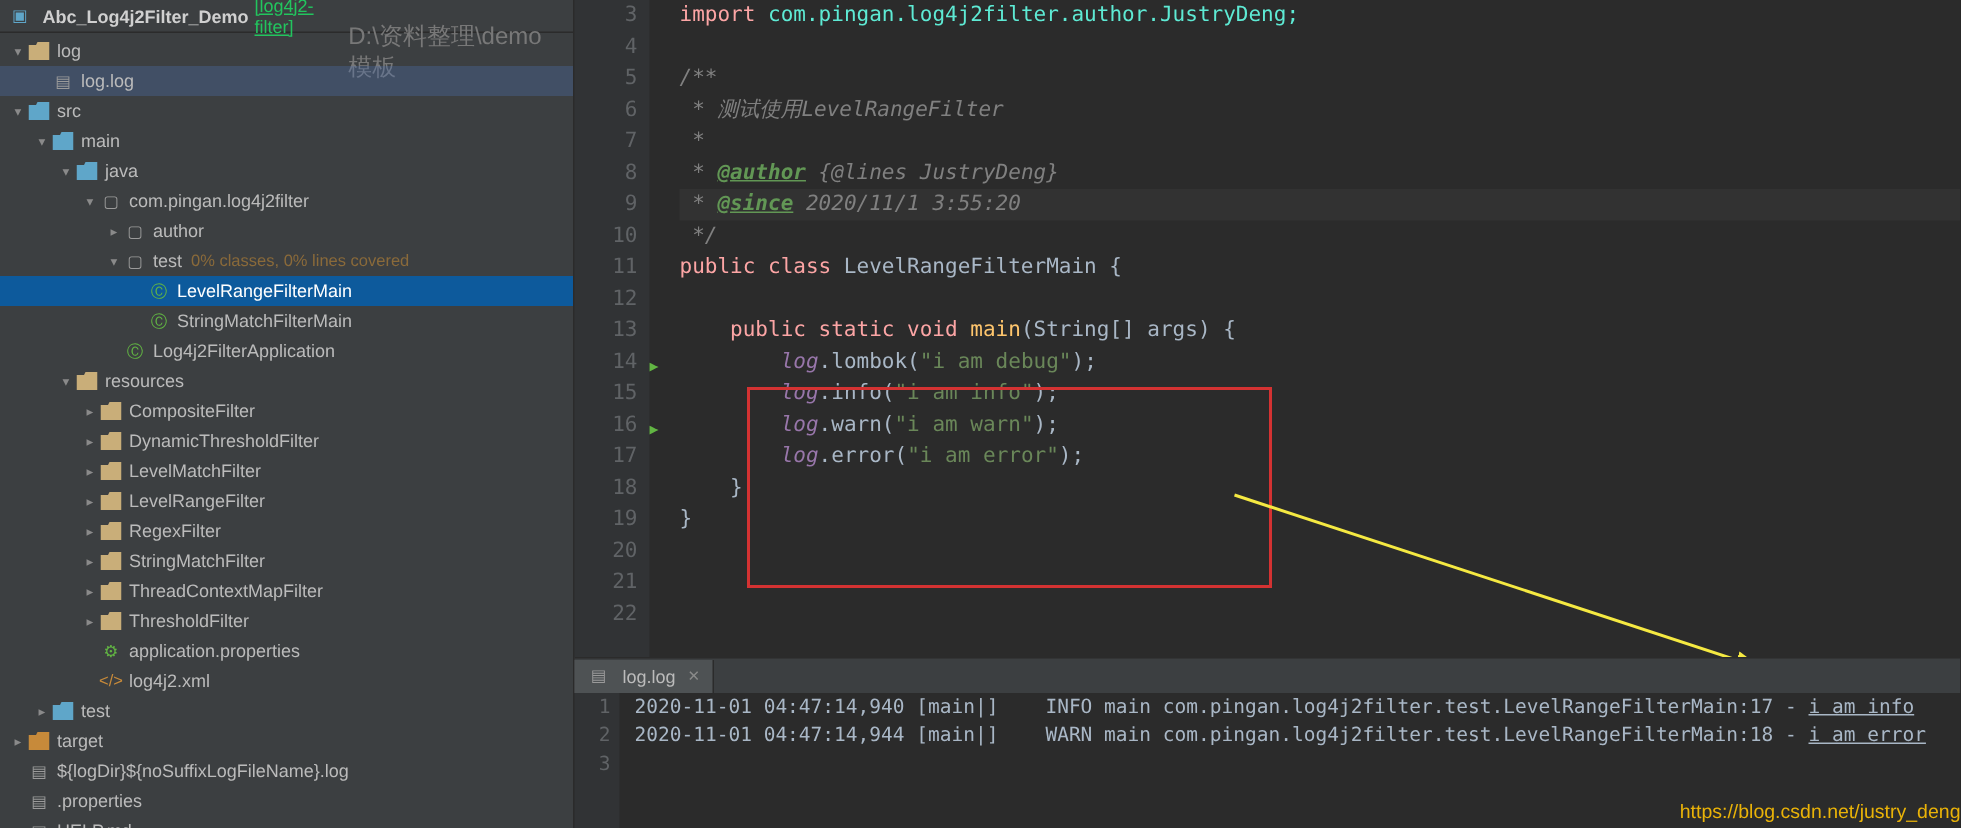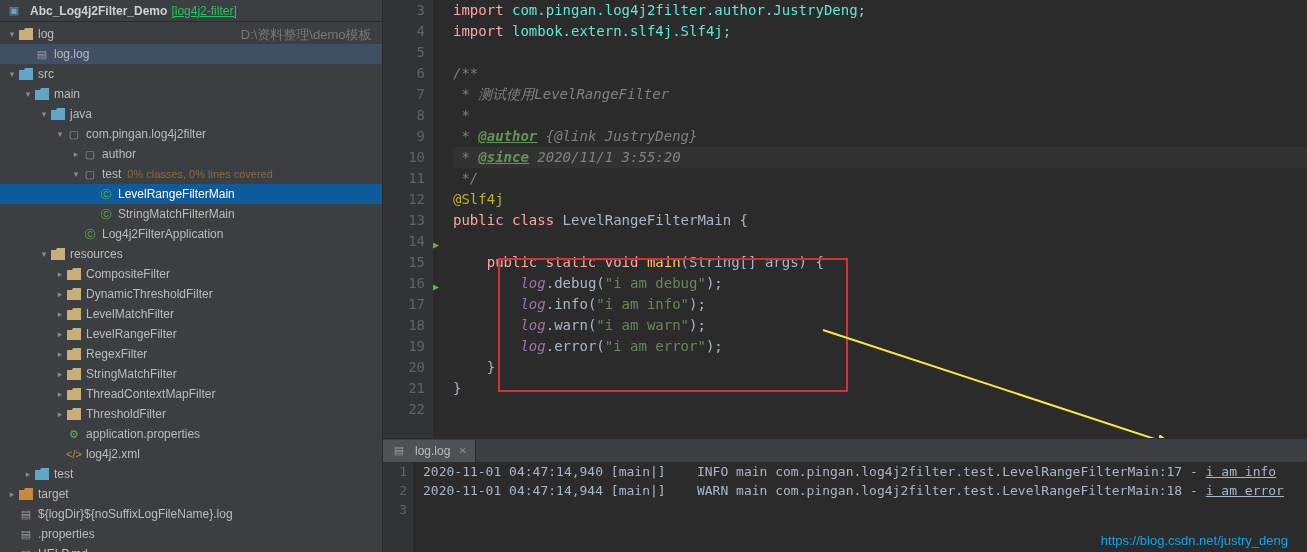--- a/index.html
+++ b/index.html
@@ -11,21 +11,21 @@
     color: #bbbbbb;
     overflow: hidden;
     position: relative;
   }
   .root { display: flex; height: 100%; }
   
   .sidebar { width: 383px; background: #3c3f41; border-right: 1px solid #2b2b2b; display: flex; flex-direction: column; }
   .crumb { height: 22px; display: flex; align-items: center; padding: 0 6px; gap: 4px; background: #3c3f41; border-bottom: 1px solid #2b2b2b; }
   .crumb .proj { color: #d0d0d0; font-weight: bold; }
   .crumb .mod { color: #22c55e; text-decoration: underline; }
-  .crumb .path { color: #787878; font-size: 13px; margin-top: 48px; }
+  .crumb .path { color: #787878; font-size: 16px; margin-top: 48px; }
   .tree { flex: 1; overflow: hidden; padding-top: 2px; }
   .row { height: 20px; display: flex; align-items: center; white-space: nowrap; }
   .row.sel { background: #0d5a9c; color: #fff; }
   .arrow { width: 12px; text-align: center; color: #8a8a8a; cursor: pointer; font-size: 9px; }
   .arrow.none { visibility: hidden; }
   .icon { width: 16px; height: 16px; margin-right: 4px; display: inline-flex; align-items: center; justify-content: center; font-size: 11px; }
   .icon.folder { color: #c9ae79; }
   .icon.folder-blue { color: #5fa6c9; }
   .icon.folder-orange { color: #c78a3a; }
   .icon.pkg { color: #9a9a9a; }
@@ -58,21 +58,21 @@
   
   .console-tabs { height: 24px; background: #3c3f41; display: flex; align-items: center; border-top: 1px solid #2b2b2b; }
   .console-tab { height: 22px; display: flex; align-items: center; padding: 0 8px; gap: 4px; background: #4e5254; color: #bbbbbb; font-size: 12px; border-right: 1px solid #2b2b2b; }
   .console-tab .close { color: #8a8a8a; font-size: 10px; margin-left: 4px; }
   .console { flex: 0 0 90px; display: flex; font-family: "Consolas", monospace; font-size: 13px; background: #2b2b2b; }
   .console .gutter2 { width: 30px; background: #313335; color: #606366; text-align: right; padding-right: 6px; }
   .console .gutter2 div { height: 19px; line-height: 19px; }
   .console .out { flex: 1; padding-left: 10px; color: #a9b7c6; }
   .console .out div { height: 19px; line-height: 19px; white-space: pre; }
   .console .msg { text-decoration: underline; }
-  .watermark { position: absolute; right: 19px; bottom: 4px; color: #0ea5e9; font-size: 13px; font-family: sans-serif; margin-left: 15px; }
+  .watermark { position: absolute; right: 0; bottom: 4px; color: #eab308; font-size: 13px; font-family: sans-serif; margin-left: 15px; }
 </style>
 </head>
 <body>
 
 <div class="root">
 
   <div class="sidebar">
     <div class="crumb">
       <span class="icon folder-blue">▣</span>
       <span class="proj">Abc_Log4j2Filter_Demo</span>
@@ -299,33 +299,31 @@
           <div class="ln">17</div>
           <div class="ln">18</div>
           <div class="ln">19</div>
           <div class="ln">20</div>
           <div class="ln">21</div>
           <div class="ln">22</div>
         </div>
       <div class="code" id="code">
 
       <div class="cl"><span class="kw">import </span><span class="pkgp">com.pingan.log4j2filter.author.JustryDeng;</span></div>
-          <div class="cl"><span class="kw">import </span><span class="pkgp">lombok.extern.slf4j.Slf4j;</span></div>
           <div class="cl"></div>
           <div class="cl"><span class="com">/**</span></div>
           <div class="cl"><span class="com"> * 测试使用LevelRangeFilter</span></div>
           <div class="cl"><span class="com"> *</span></div>
-          <div class="cl"><span class="com"> * </span><span class="comkw">@author</span><span class="com"> {@link JustryDeng}</span></div>
+          <div class="cl"><span class="com"> * </span><span class="comkw">@author</span><span class="com"> {@lines JustryDeng}</span></div>
           <div class="cl hl"><span class="com"> * </span><span class="comkw">@since</span><span class="com"> 2020/11/1 3:55:20</span></div>
           <div class="cl"><span class="com"> */</span></div>
-          <div class="cl"><span class="ann">@Slf4j</span></div>
           <div class="cl"><span class="kw">public class </span><span class="plain">LevelRangeFilterMain {</span></div>
           <div class="cl"></div>
           <div class="cl"><span class="plain">    </span><span class="kw">public static void </span><span class="fn">main</span><span class="plain">(String[] args) {</span></div>
-          <div class="cl"><span class="plain">        </span><span class="field">log</span><span class="plain">.debug(</span><span class="str">"i am debug"</span><span class="plain">);</span></div>
+          <div class="cl"><span class="plain">        </span><span class="field">log</span><span class="plain">.lombok(</span><span class="str">"i am debug"</span><span class="plain">);</span></div>
           <div class="cl"><span class="plain">        </span><span class="field">log</span><span class="plain">.info(</span><span class="str">"i am info"</span><span class="plain">);</span></div>
           <div class="cl"><span class="plain">        </span><span class="field">log</span><span class="plain">.warn(</span><span class="str">"i am warn"</span><span class="plain">);</span></div>
           <div class="cl"><span class="plain">        </span><span class="field">log</span><span class="plain">.error(</span><span class="str">"i am error"</span><span class="plain">);</span></div>
           <div class="cl"><span class="plain">    }</span></div>
           <div class="cl"><span class="plain">}</span></div>
           <div class="cl"></div>
           <div class="redbox" id="redbox" style="top: 258px; left: 65px; width: 350px; height: 134px;"></div>
         </div>
       <svg class="arrow-svg" id="arrowsvg" style="left:0;top:0;width:100%;height:100%;">
         <defs>

